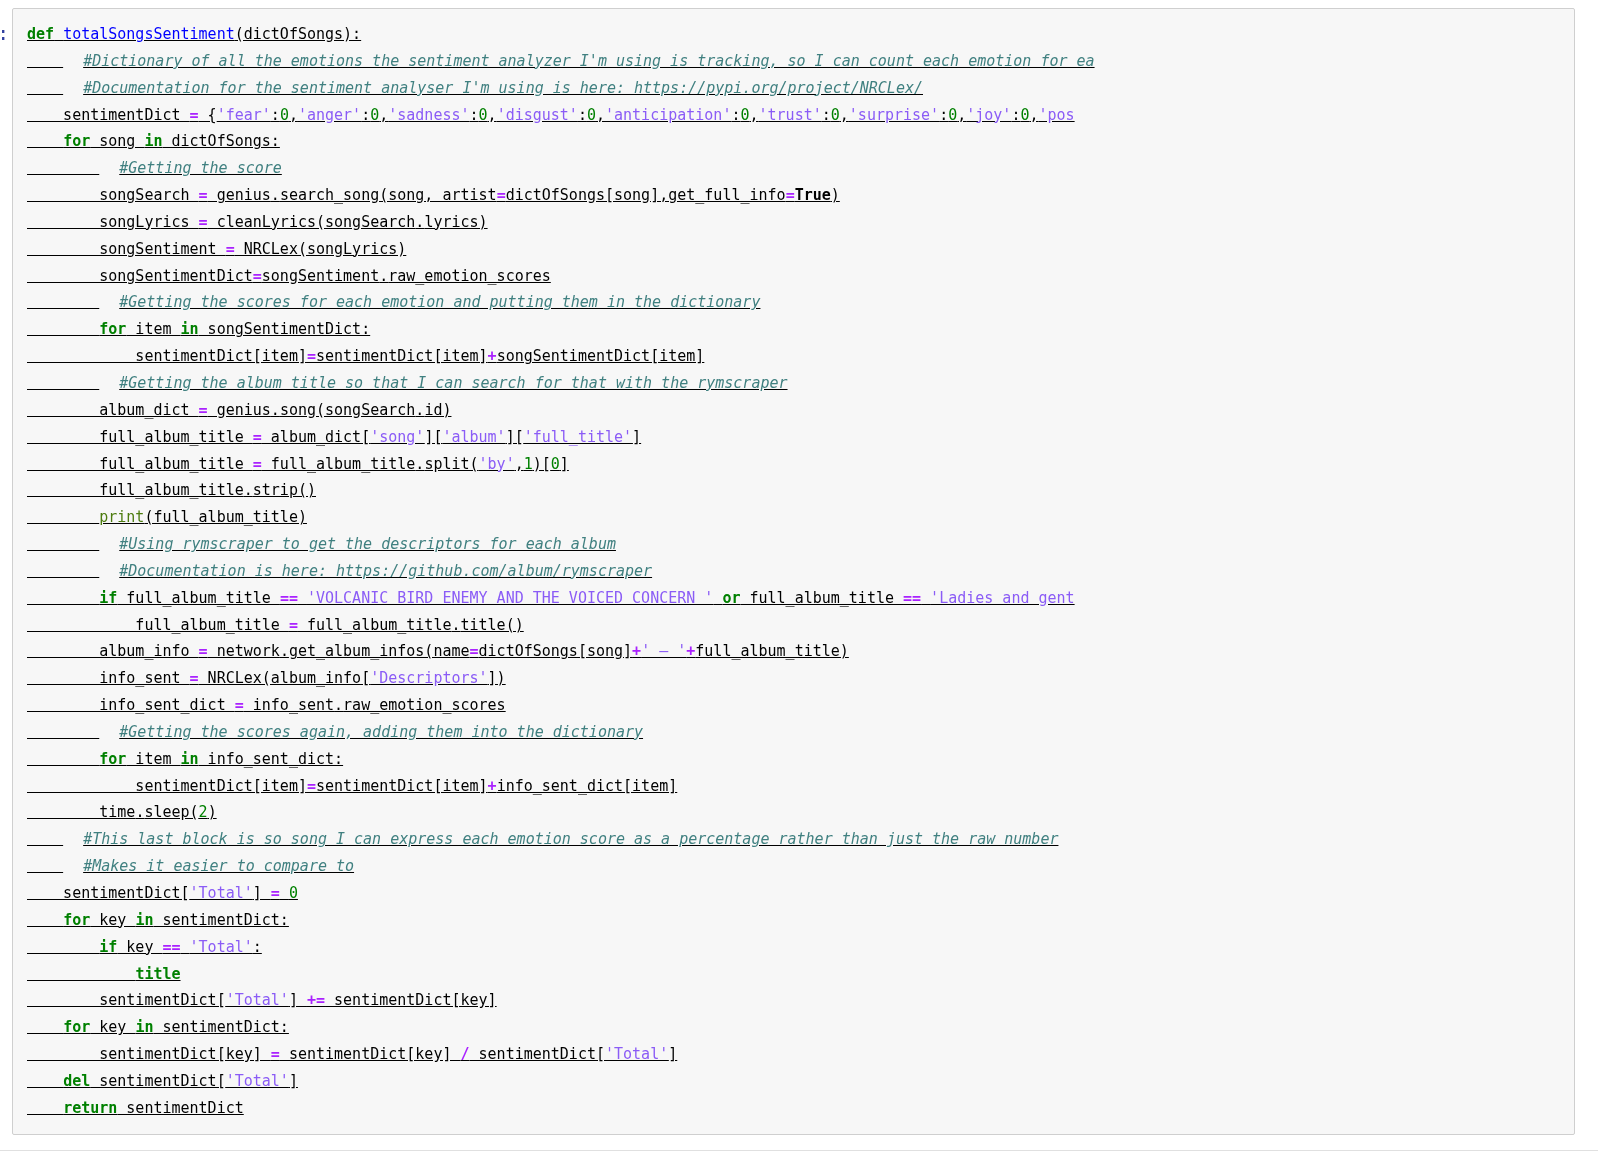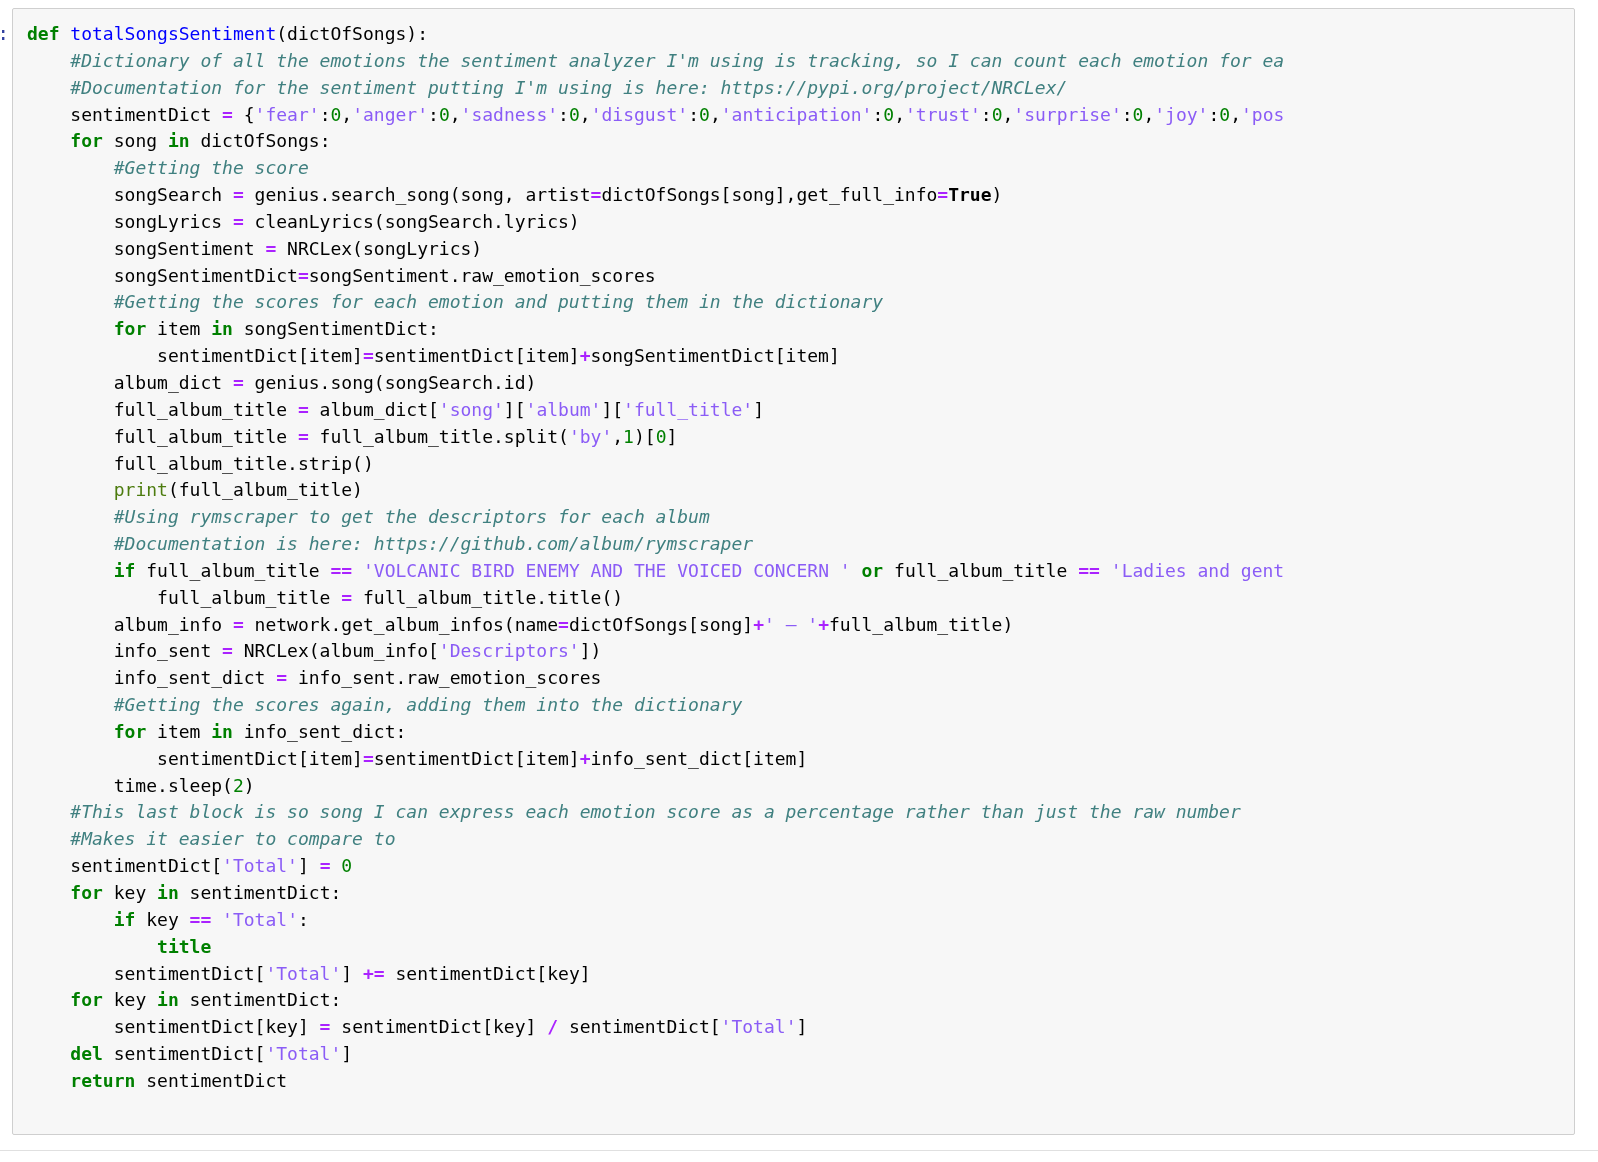--- a/index.html
+++ b/index.html
@@ -46,32 +46,33 @@
     overflow: hidden;
   }
 
   #code {
     position: absolute;
     left: 0;
     top: 0;
     padding: 12px 0 12px 14px;
     margin: 0;
     font-family: "DejaVu Sans Mono", "Liberation Mono", monospace;
-    font-size: 18px;
+    font-size: 15px;
     line-height: 26.85px;
     white-space: pre;
     color: #000000;
     letter-spacing: 0px;
     tab-size: 4;
+    text-decoration: underline;
   }
 
   
   .k   { color: #008000; font-weight: bold; }   
   .nf  { color: #0000FF; }                       
-  .c   { color: #408080; font-style: italic; }   
+  .c   { color: #408080; font-style: italic; margin-left: 20px; }   
   .s   { color: #8b5cf6; }                       
   .mi  { color: #008000; }                       
   .o   { color: #AA22FF; font-weight: bold; }    
   .kc  { color: #000000; font-weight: bold; }    
   .n   { color: #000000; }                       
 
   #hrule {
     position: absolute;
     left: 0;
     top: 1150px;
@@ -83,31 +84,32 @@
 </head>
 <body>
 
 <div id="screen">
 
   <div id="prompt">]:</div>
 
   <div id="cell">
     <pre id="code"><span class="k">def</span> <span class="nf">totalSongsSentiment</span>(dictOfSongs):
     <span class="c">#Dictionary of all the emotions the sentiment analyzer I'm using is tracking, so I can count each emotion for ea</span>
-    <span class="c">#Documentation for the sentiment putting I'm using is here: https://pypi.org/project/NRCLex/</span>
+    <span class="c">#Documentation for the sentiment analyser I'm using is here: https://pypi.org/project/NRCLex/</span>
     sentimentDict <span class="o">=</span> {<span class="s">'fear'</span>:<span class="mi">0</span>,<span class="s">'anger'</span>:<span class="mi">0</span>,<span class="s">'sadness'</span>:<span class="mi">0</span>,<span class="s">'disgust'</span>:<span class="mi">0</span>,<span class="s">'anticipation'</span>:<span class="mi">0</span>,<span class="s">'trust'</span>:<span class="mi">0</span>,<span class="s">'surprise'</span>:<span class="mi">0</span>,<span class="s">'joy'</span>:<span class="mi">0</span>,<span class="s">'pos</span>
     <span class="k">for</span> song <span class="k">in</span> dictOfSongs:
         <span class="c">#Getting the score</span>
         songSearch <span class="o">=</span> genius<span class="n">.</span>search_song(song, artist<span class="o">=</span>dictOfSongs[song],get_full_info<span class="o">=</span><span class="kc">True</span>)
         songLyrics <span class="o">=</span> cleanLyrics(songSearch<span class="n">.</span>lyrics)
         songSentiment <span class="o">=</span> NRCLex(songLyrics)
         songSentimentDict<span class="o">=</span>songSentiment<span class="n">.</span>raw_emotion_scores
         <span class="c">#Getting the scores for each emotion and putting them in the dictionary</span>
         <span class="k">for</span> item <span class="k">in</span> songSentimentDict:
             sentimentDict[item]<span class="o">=</span>sentimentDict[item]<span class="o">+</span>songSentimentDict[item]
+        <span class="c">#Getting the album title so that I can search for that with the rymscraper</span>
         album_dict <span class="o">=</span> genius<span class="n">.</span>song(songSearch<span class="n">.</span>id)
         full_album_title <span class="o">=</span> album_dict[<span class="s">'song'</span>][<span class="s">'album'</span>][<span class="s">'full_title'</span>]
         full_album_title <span class="o">=</span> full_album_title<span class="n">.</span>split(<span class="s">'by'</span>,<span class="mi">1</span>)[<span class="mi">0</span>]
         full_album_title<span class="n">.</span>strip()
         <span class="nf" style="color:#4d7c0f">print</span>(full_album_title)
         <span class="c">#Using rymscraper to get the descriptors for each album</span>
         <span class="c">#Documentation is here: https://github.com/album/rymscraper</span>
         <span class="k">if</span> full_album_title <span class="o">==</span> <span class="s">'VOLCANIC BIRD ENEMY AND THE VOICED CONCERN '</span> <span class="k">or</span> full_album_title <span class="o">==</span> <span class="s">'Ladies and gent</span>
             full_album_title <span class="o">=</span> full_album_title<span class="n">.</span>title()
         album_info <span class="o">=</span> network<span class="n">.</span>get_album_infos(name<span class="o">=</span>dictOfSongs[song]<span class="o">+</span><span class="s">' – '</span><span class="o">+</span>full_album_title)

